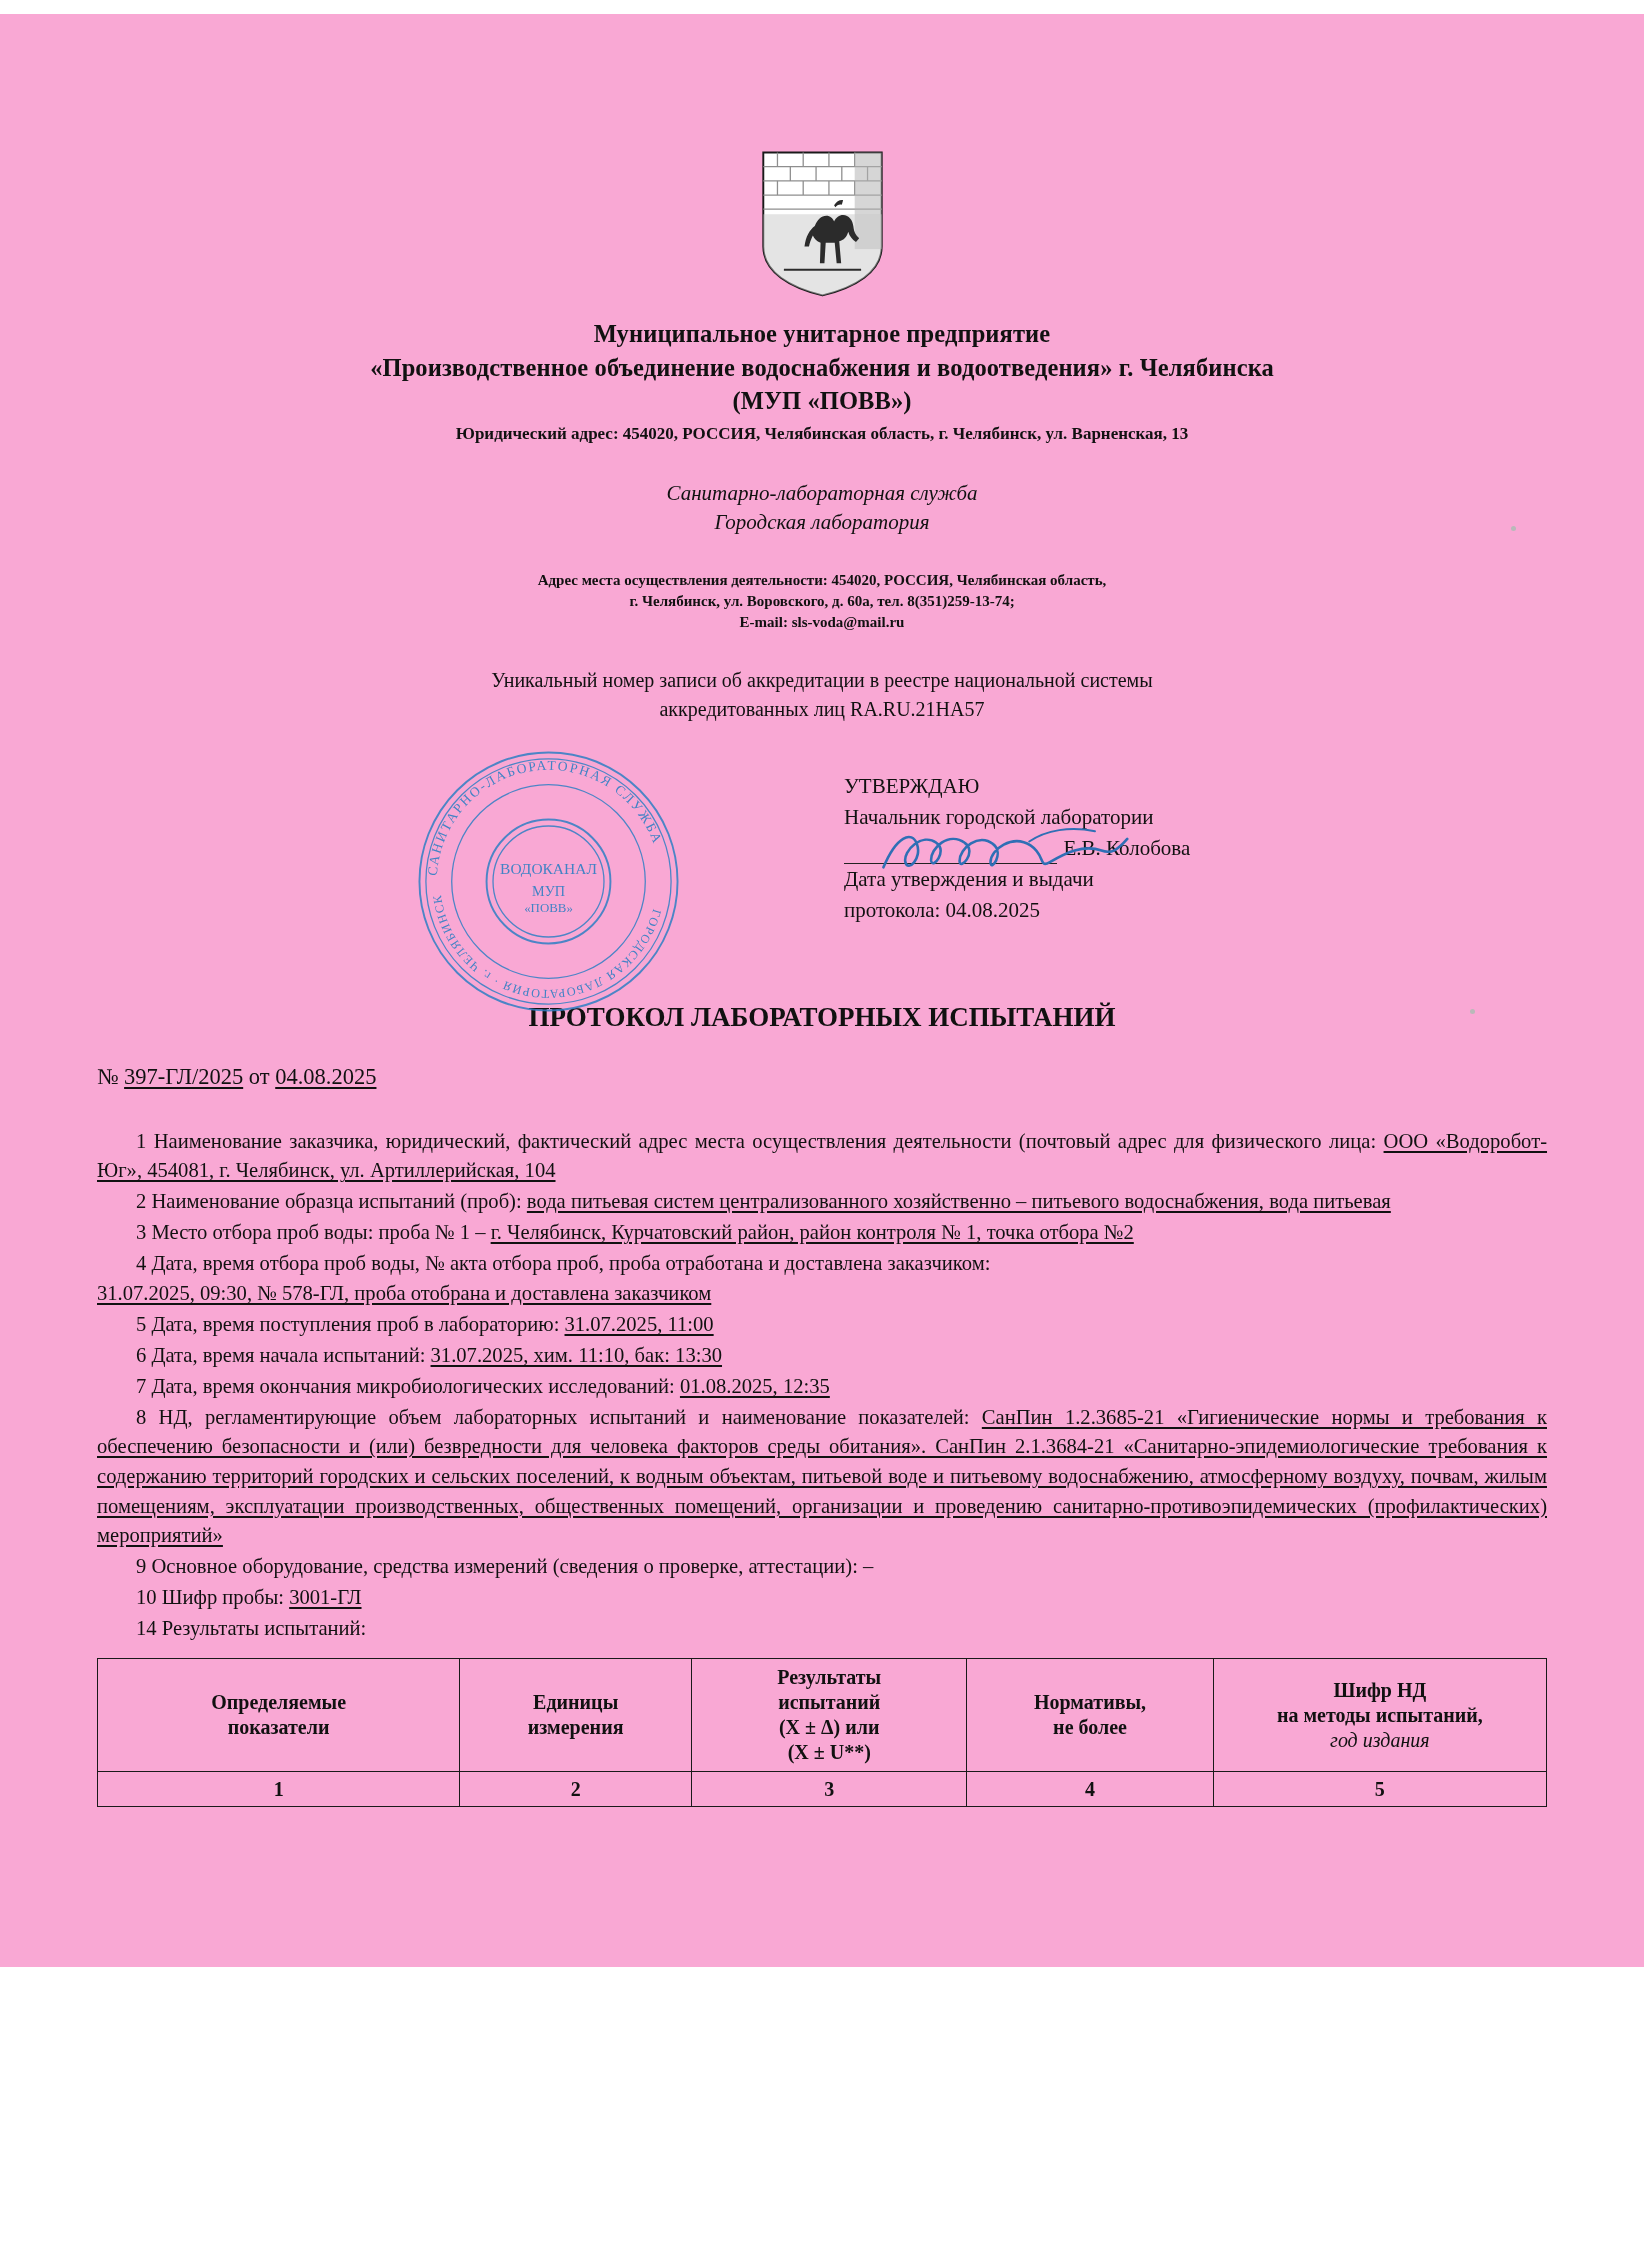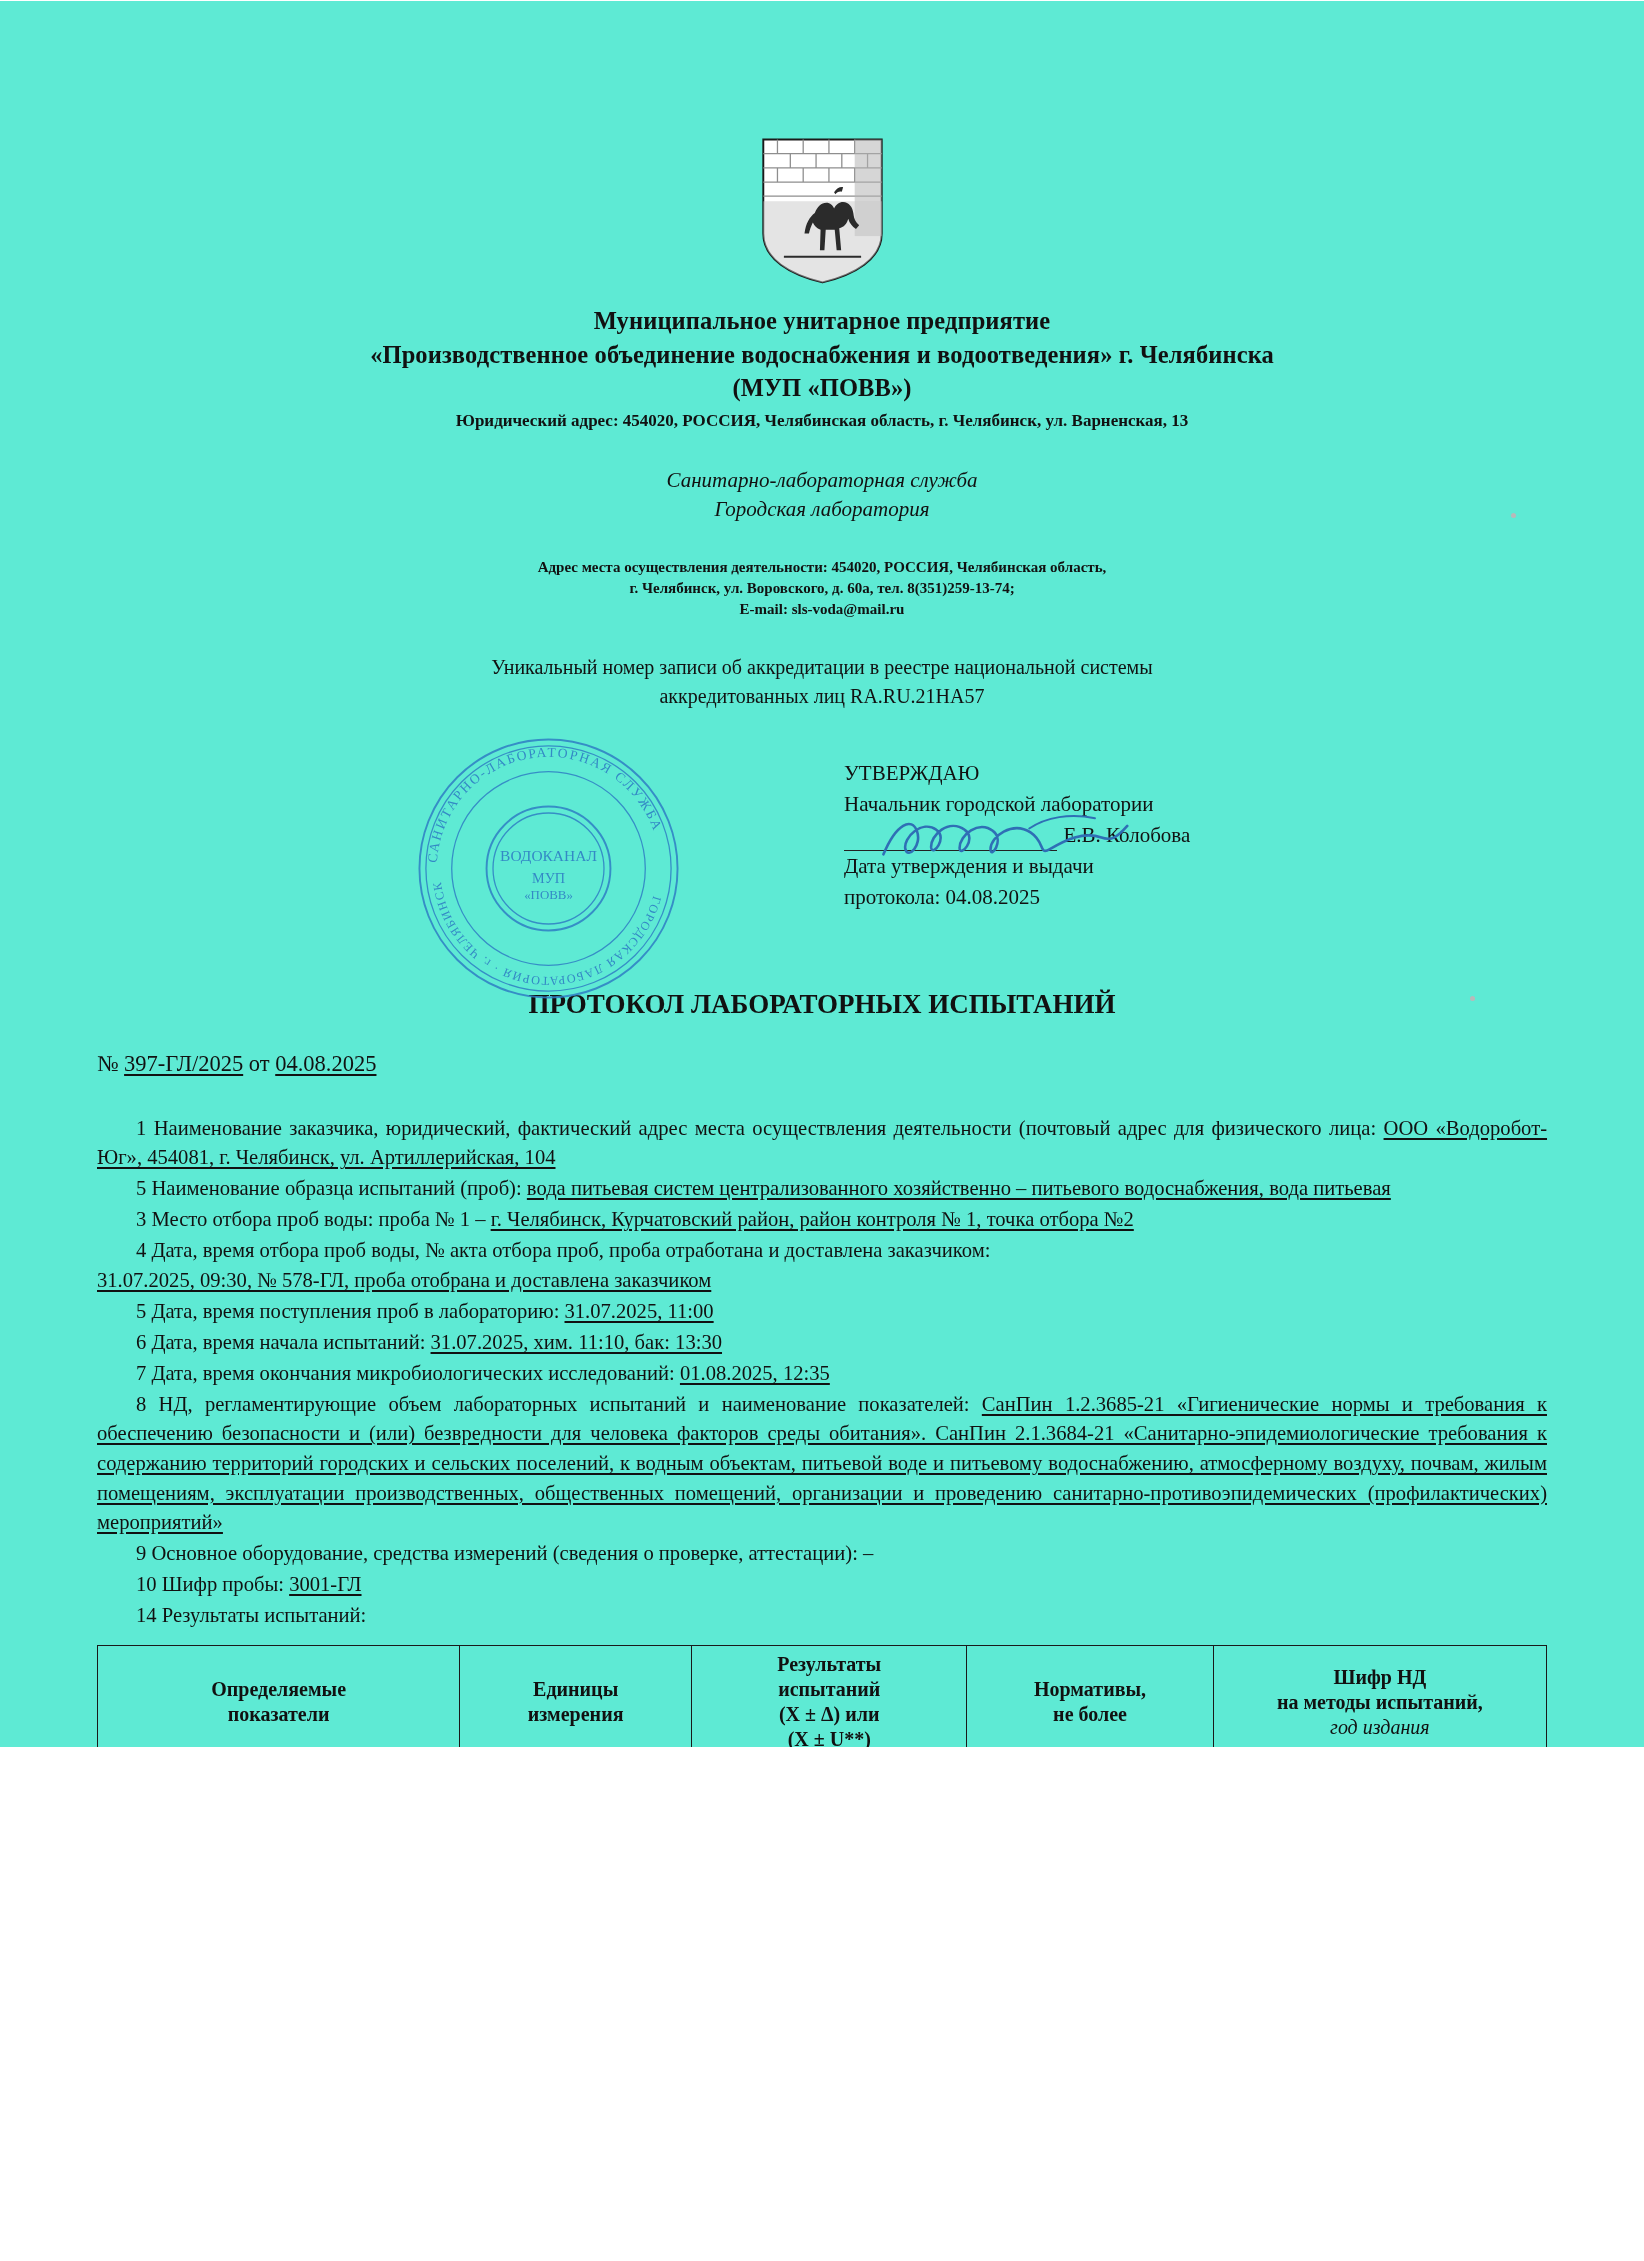--- a/index.html
+++ b/index.html
@@ -7,23 +7,23 @@
     padding: 0;
     background: #ffffff;
   }
   body {
     font-family: "Liberation Serif", serif;
     color: #111111;
   }
   .page {
     position: relative;
     width: 1644px;
-    height: 1746px;
-    margin: 1px auto;
-    background: #5eead4;
+    height: 1953px;
+    margin: 14px auto;
+    background: #f9a8d4;
     overflow: hidden;
   }
   .sheet {
     position: absolute;
     left: 97px;
     top: 39px;
     width: 1450px;
     height: 2184px;
   }
 
@@ -308,21 +308,21 @@
     </div>
 
     <div class="body-text">
 
       <p>
         <span>1 Наименование заказчика, юридический, фактический адрес места осуществления деятельности (почтовый адрес для физического лица:</span>
         <span class="u">ООО «Водоробот-Юг», 454081, г. Челябинск, ул. Артиллерийская, 104</span>
       </p>
 
       <p>
-        <span>5 Наименование образца испытаний (проб):</span>
+        <span>2 Наименование образца испытаний (проб):</span>
         <span class="u">вода питьевая систем централизованного хозяйственно – питьевого водоснабжения, вода питьевая</span>
       </p>
 
       <p>
         <span>3 Место отбора проб воды: проба № 1 –</span>
         <span class="u">г. Челябинск, Курчатовский район, район контроля № 1, точка отбора №2</span>
       </p>
 
       <p>
         <span>4 Дата, время отбора проб воды, № акта отбора проб, проба отработана и доставлена заказчиком:</span><br>

